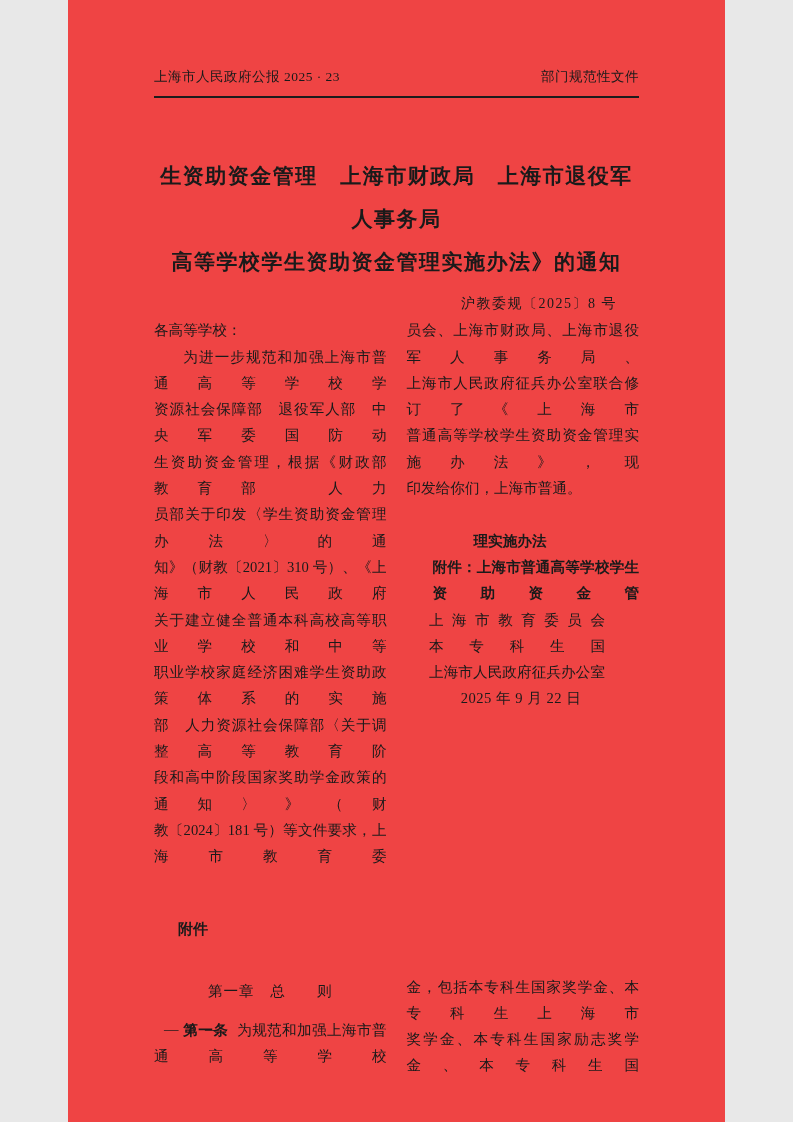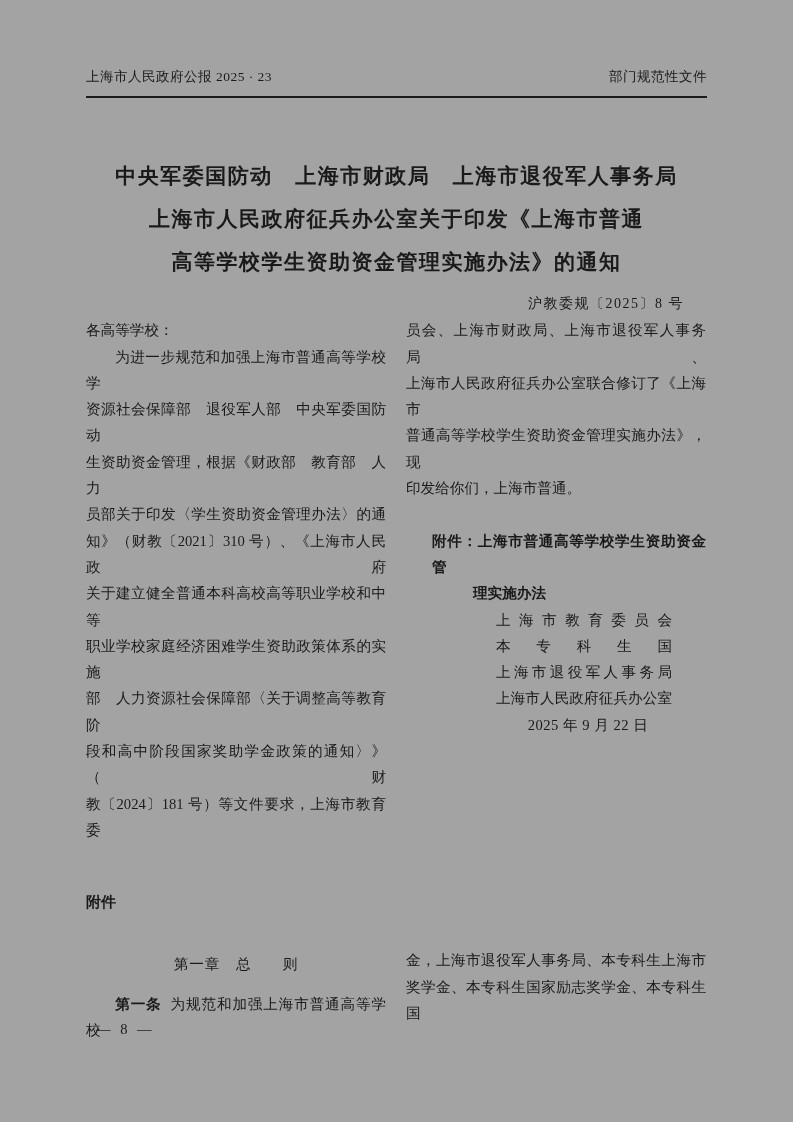--- a/index.html
+++ b/index.html
@@ -1,20 +1,20 @@
 <!DOCTYPE html>
 <html><head>
 <meta charset="utf-8">
 <style>
   html,body{margin:0;padding:0;background:#e8e8e8;}
   .page{
     position:relative;
-    width:793px;height:1122px;
+    width:657px;height:1122px;
     margin:0 auto;
-    background:#a3a3a3;
+    background:#ef4444;
     color:#1a1a1a;
     font-family:"Liberation Serif", serif;
     box-sizing:border-box;
     padding:66px 86px 0 86px;
     overflow:hidden;
   }
   
   .hdr{
     display:flex;justify-content:space-between;align-items:flex-end;
     font-size:13.5px;line-height:22px;letter-spacing:.5px;
@@ -50,21 +50,21 @@
     width:176px;margin-left:auto;margin-right:34px;
     text-align:justify;text-align-last:justify;
   }
   .sig-date{
     width:176px;margin-left:auto;margin-right:30px;
     text-align:right;text-align-last:center;letter-spacing:.5px;
   }
   
   .att-label{
     margin-top:48px;
-    font-size:15px;font-weight:bold;line-height:22px;
+    font-size:15px;font-weight:bold;line-height:22px;margin-left:24px;
   }
   .h2{
     margin-top:26px;
     text-align:center;
     font-family:"Liberation Sans", sans-serif;
     font-weight:bold;
     font-size:20px;line-height:30px;
     letter-spacing:1px;
   }
   .lower{margin-top:34px;}
@@ -83,22 +83,21 @@
 <body>
 
 <div class="page">
 
   <div class="hdr">
     <span>上海市人民政府公报 2025 · 23</span>
     <span>部门规范性文件</span>
   </div>
 
   <div class="h1">
-    <div>中央军委国防动　上海市财政局　上海市退役军人事务局</div>
-    <div>上海市人民政府征兵办公室关于印发《上海市普通</div>
+    <div>生资助资金管理　上海市财政局　上海市退役军人事务局</div>
     <div>高等学校学生资助资金管理实施办法》的通知</div>
   </div>
 
   <div class="cols upper">
 
     <div class="col left">
       <div class="ln end">各高等学校：</div>
       <div class="ln ind2">为进一步规范和加强上海市普通高等学校学</div>
       <div class="ln">资源社会保障部　退役军人部　中央军委国防动</div>
       <div class="ln">生资助资金管理，根据《财政部　教育部　人力</div>
@@ -111,46 +110,45 @@
       <div class="ln">教〔2024〕181 号）等文件要求，上海市教育委</div>
     </div>
 
     <div class="col right">
       <div class="docnum">沪教委规〔2025〕8 号</div>
       <div class="ln">员会、上海市财政局、上海市退役军人事务局、</div>
       <div class="ln">上海市人民政府征兵办公室联合修订了《上海市</div>
       <div class="ln">普通高等学校学生资助资金管理实施办法》，现</div>
       <div class="ln end">印发给你们，上海市普通。</div>
       <div class="blank"></div>
+      <div class="ln end att-note att-note-2">理实施办法</div>
       <div class="ln att-note att-note-1">附件：上海市普通高等学校学生资助资金管</div>
-      <div class="ln end att-note att-note-2">理实施办法</div>
       <div class="sig">上海市教育委员会</div>
       <div class="sig">本专科生国</div>
-      <div class="sig">上海市退役军人事务局</div>
       <div class="sig">上海市人民政府征兵办公室</div>
       <div class="sig-date">2025 年 9 月 22 日</div>
     </div>
 
   </div>
 
   <div class="att-label">附件</div>
 
 
   <div class="cols lower">
 
     <div class="col left">
       <div class="chapter">第一章　总　　则</div>
       <div class="ln ind2">
         <span class="art-label">第一条</span><span>为规范和加强上海市普通高等学校</span>
       </div>
 
     </div>
 
     <div class="col right">
-      <div class="ln">金，上海市退役军人事务局、本专科生上海市</div>
+      <div class="ln">金，包括本专科生国家奖学金、本专科生上海市</div>
       <div class="ln">奖学金、本专科生国家励志奖学金、本专科生国</div>
 
     </div>
 
   </div>
 
   <div class="pageno">— 8 —</div>
 
 </div>
 

